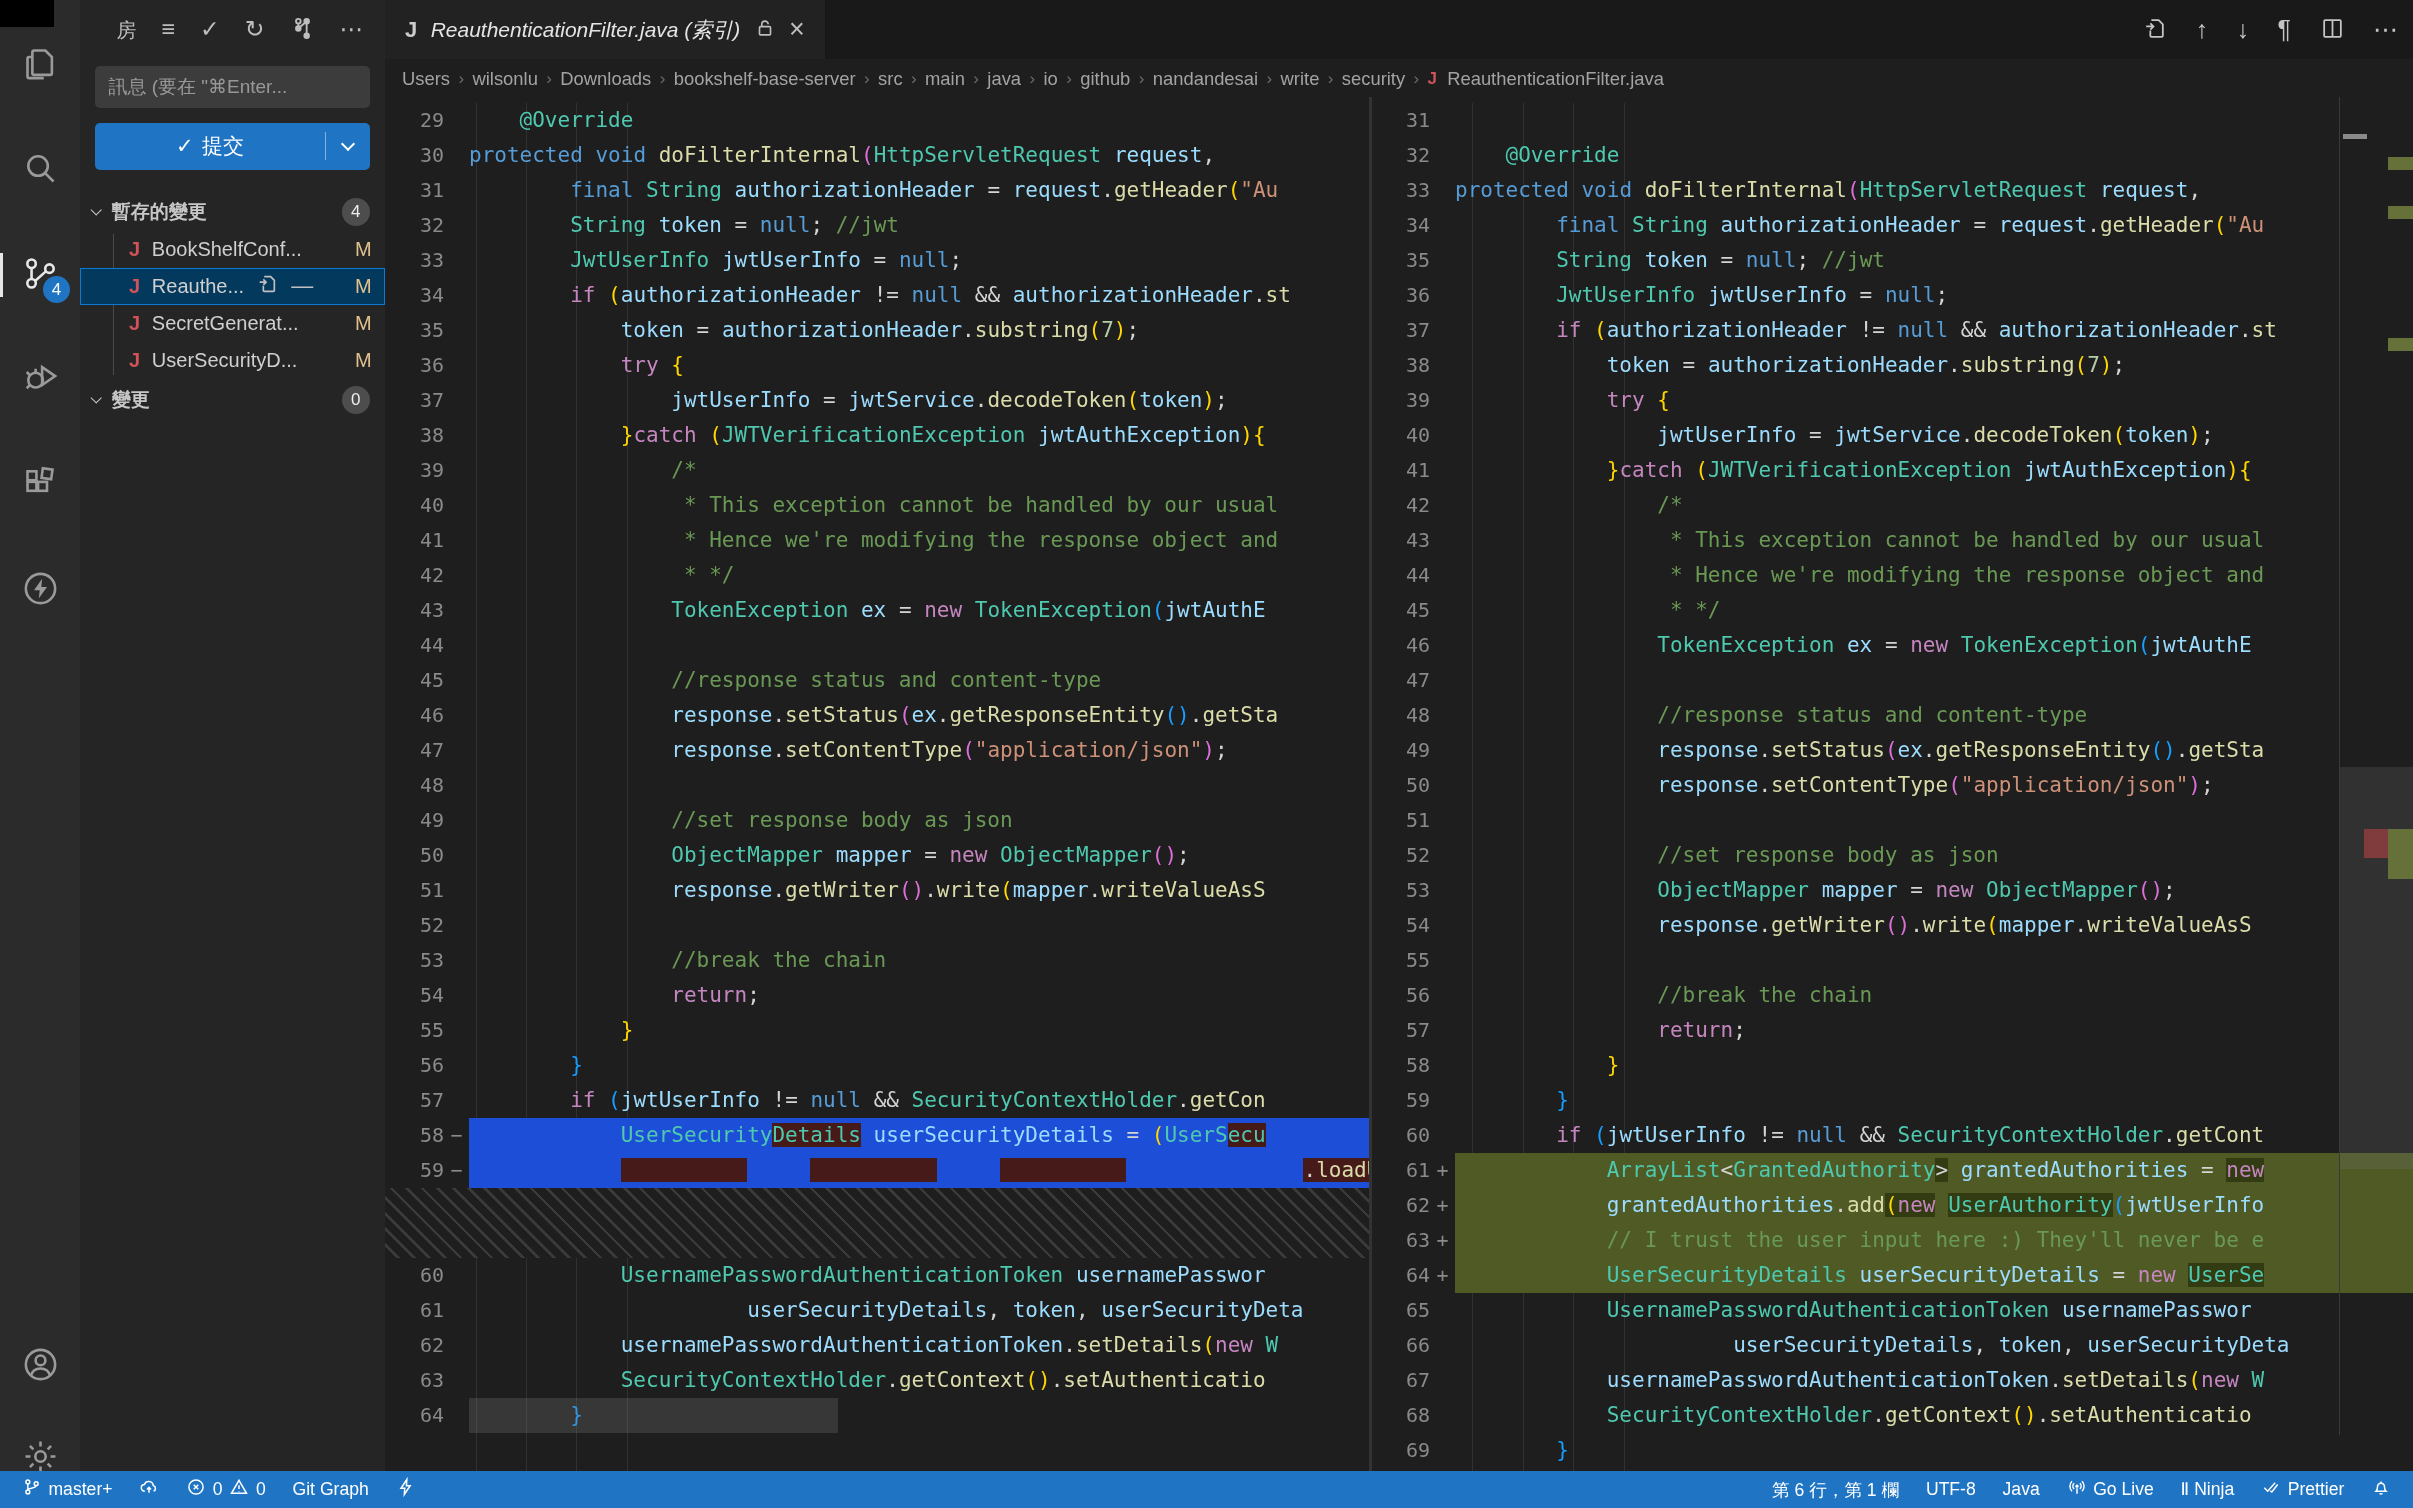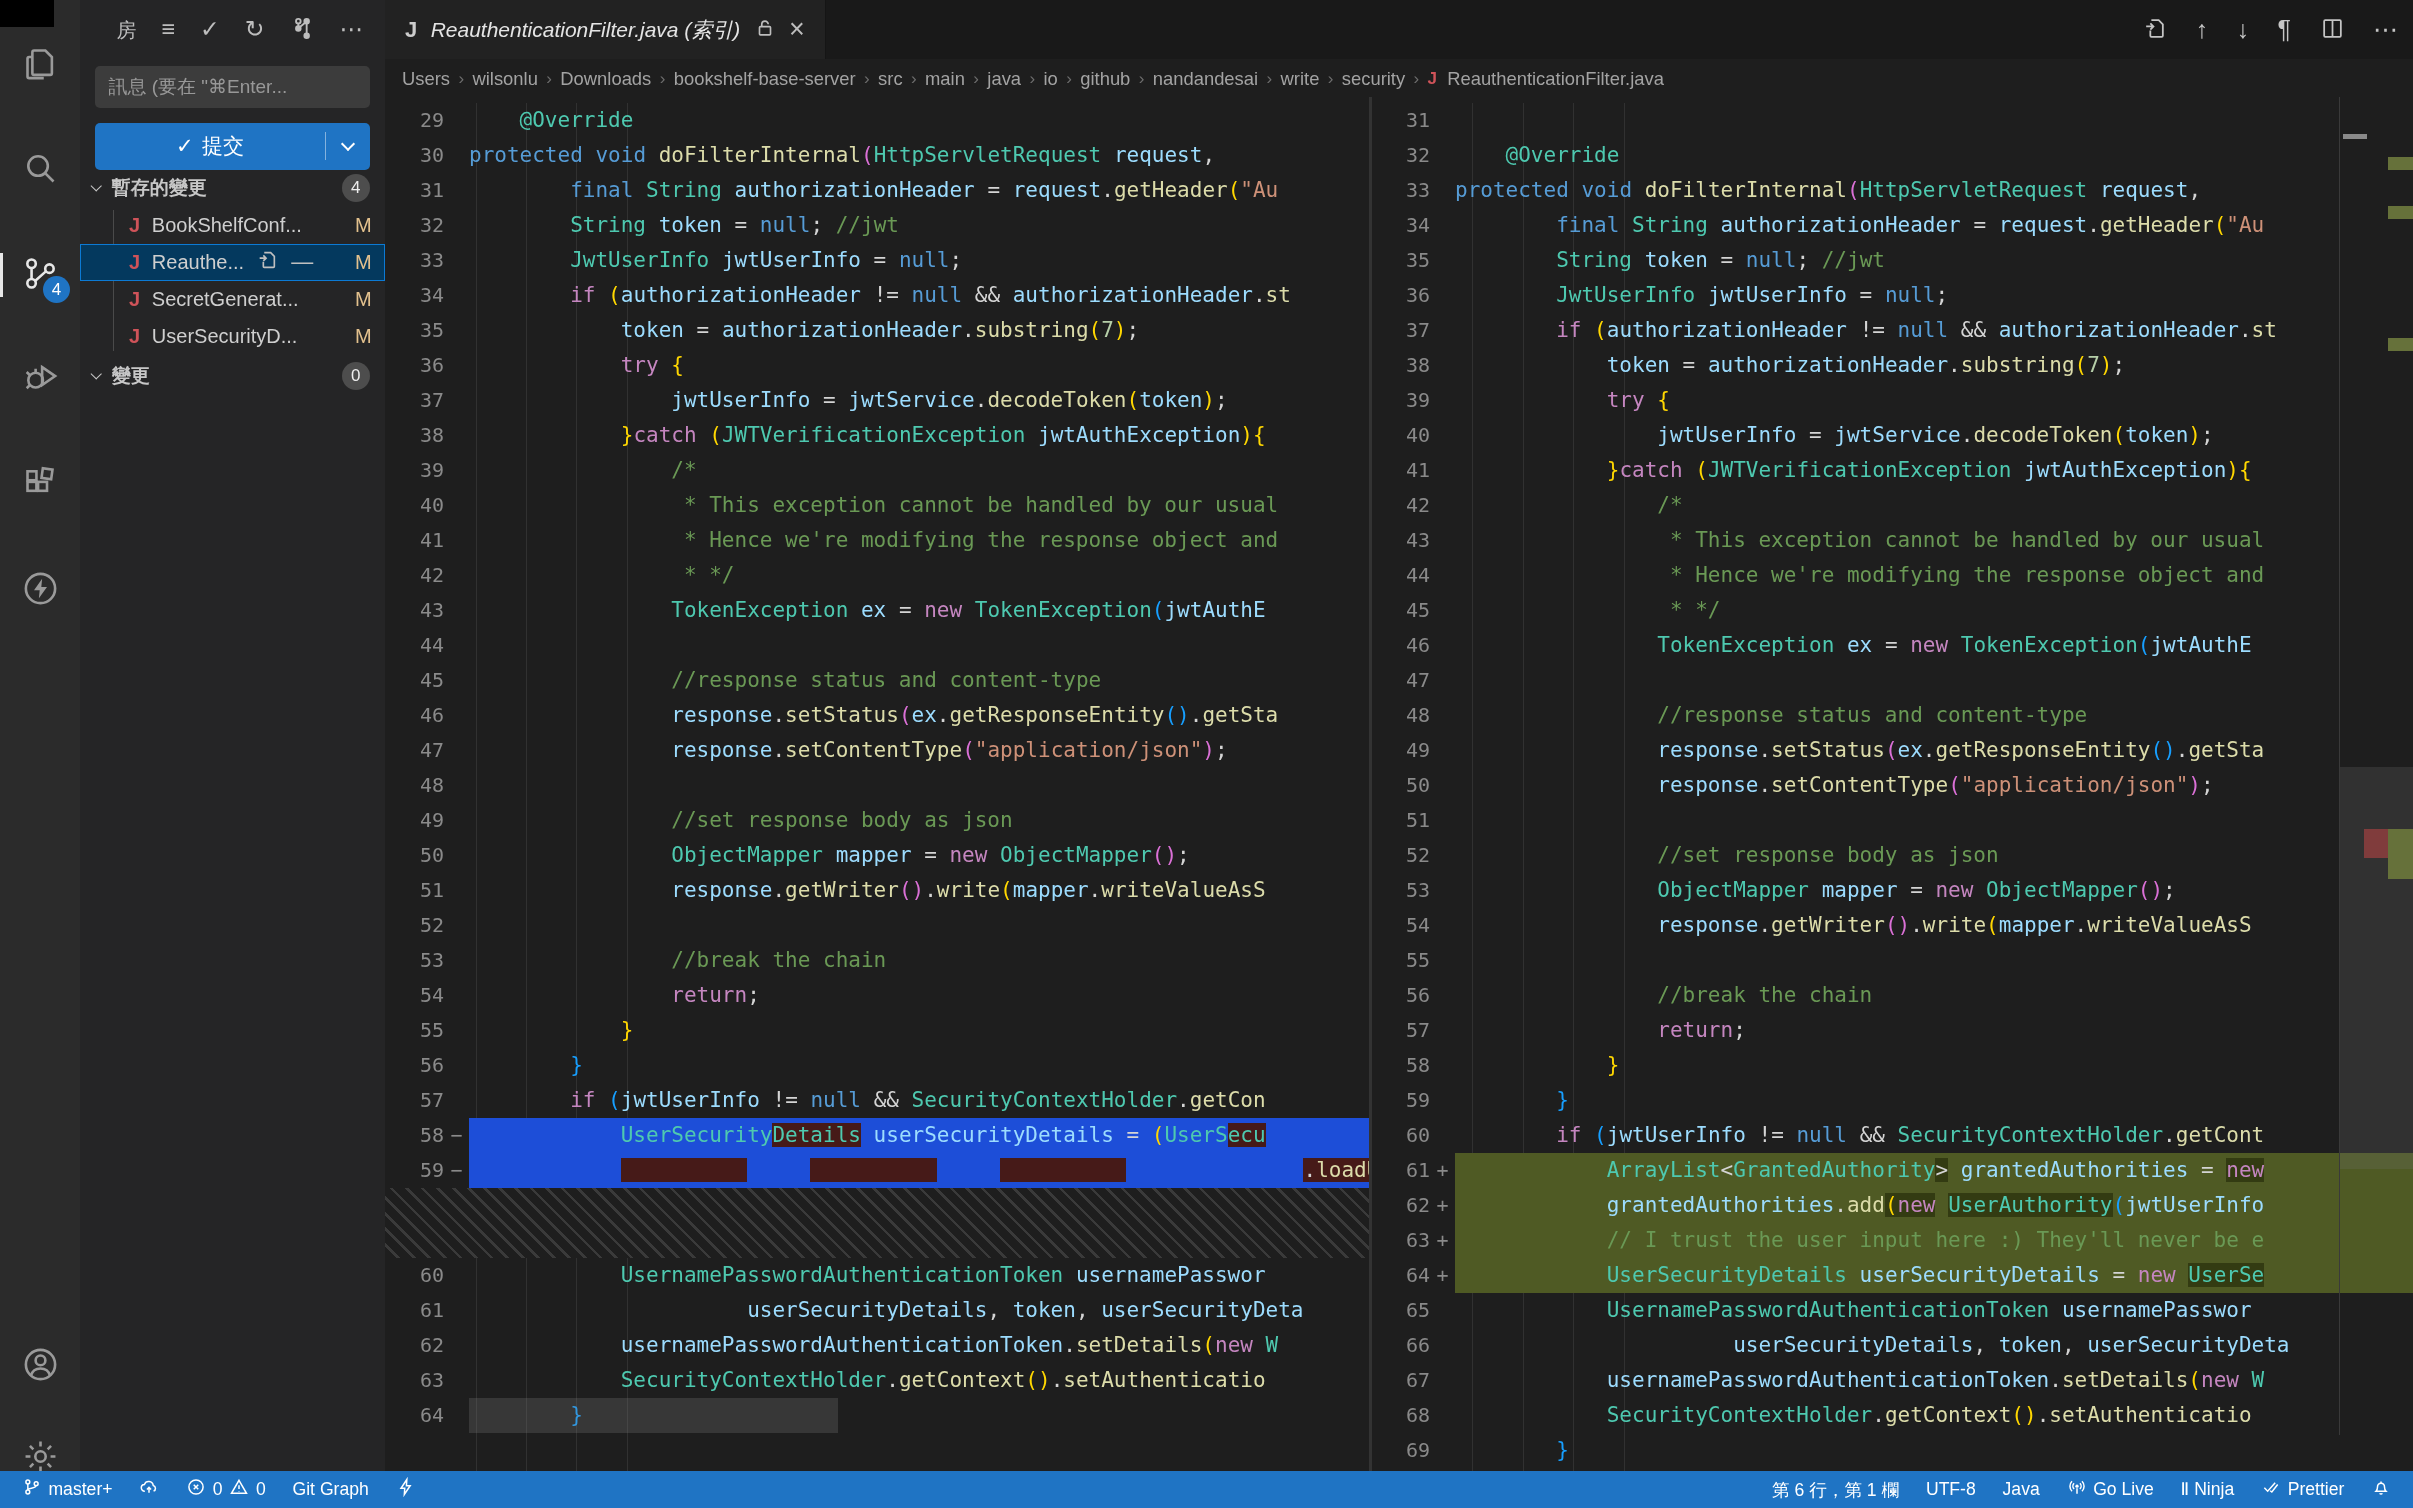--- a/index.html
+++ b/index.html
@@ -24,21 +24,21 @@
   .scm-toolbar { height:59px; display:flex; align-items:center; justify-content:flex-end; gap:25px; padding:0 22px 0 17px; color:#bdbdbd; }
   .scm-toolbar .tbi { font-size:23.5px; line-height:1; }
   .scm-toolbar svg { width:25px; height:25px; stroke:currentColor; fill:none; stroke-width:1.8; }
   .commit-input { margin:6.7px 15px 0 15px; height:42px; background:#3c3c3c; border-radius:5px;
     display:flex; align-items:center; padding:0 13.4px; color:#989898; font-size:19px; white-space:nowrap; overflow:hidden; }
   .commit-btn { margin:15px 15px 0 15px; height:47px; background:#1F74C4; border-radius:5px; display:flex; align-items:center; color:#fff; font-size:21px; }
   .commit-btn .main { flex:1; display:flex; align-items:center; justify-content:center; gap:8.4px; }
   .commit-btn .sep { width:0.8px; height:28.5px; background:rgba(255,255,255,.45); }
   .commit-btn .dd { width:44px; display:flex; align-items:center; justify-content:center; }
   .chev { width:10px; height:10px; border-right:2.1px solid currentColor; border-bottom:2.1px solid currentColor; transform:rotate(45deg); margin-top:-5px; }
-  .section-hdr { height:37px; display:flex; align-items:center; padding:0 15px 0 10px; color:#c7c7c7; font-size:19px; font-weight:bold; margin-top:0; }
+  .section-hdr { height:37px; display:flex; align-items:center; padding:0 15px 0 10px; color:#c7c7c7; font-size:19px; font-weight:bold; margin-top:24px; }
   .section-hdr.second { margin-top:3px; }
   .section-hdr .chev { width:8.4px; height:8.4px; border-width:1.7px; margin:-3.4px 11.7px 0 1.7px; }
   .badge-gray { margin-left:auto; min-width:28.5px; height:28.5px; border-radius:14.2px; background:#4d4d4d; color:#eee;
     font-size:17px; font-weight:normal; display:flex; align-items:center; justify-content:center; padding:0 6.7px; }
   .filelist { position:relative; }
   .filelist::before { content:""; position:absolute; left:33px; top:3.4px; bottom:3.4px; width:0.8px; background:#4a4a4a; }
   .filerow { position:relative; height:37px; display:flex; align-items:center; padding:0 13.4px 0 49px; font-size:20px; color:#cfcfcf; }
   .filerow .langJ { font-weight:bold; margin-right:11.7px; font-size:20px; }
   .filerow .fname { white-space:nowrap; overflow:hidden; }
   .filerow .acts { display:flex; align-items:center; gap:13.4px; margin-left:11.7px; color:#c0c0c0; }

